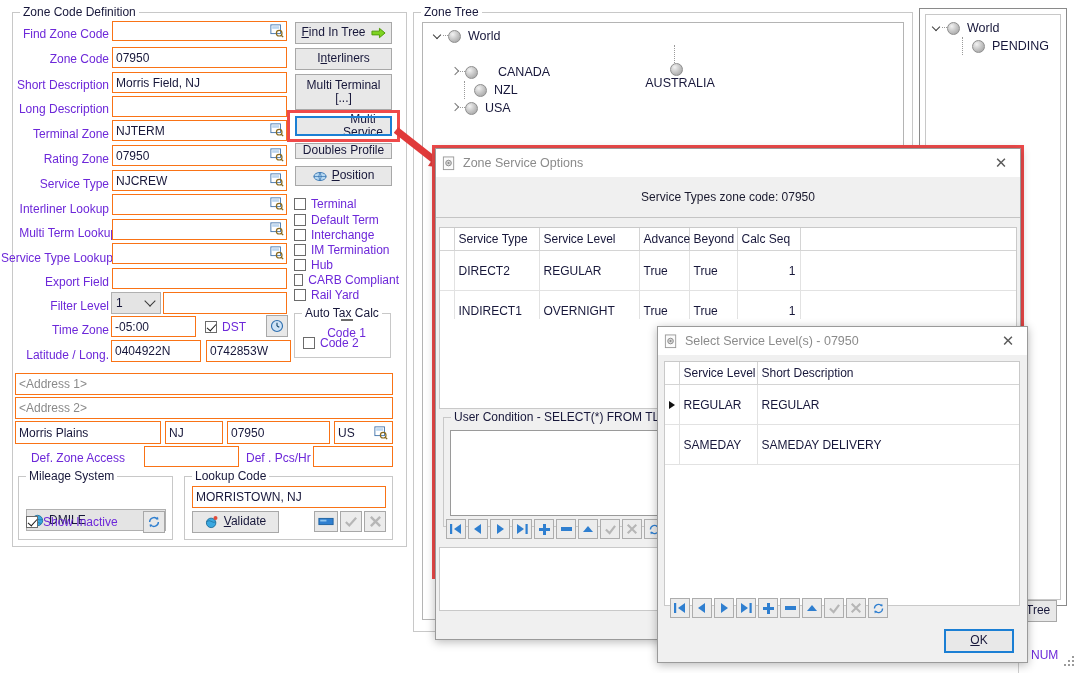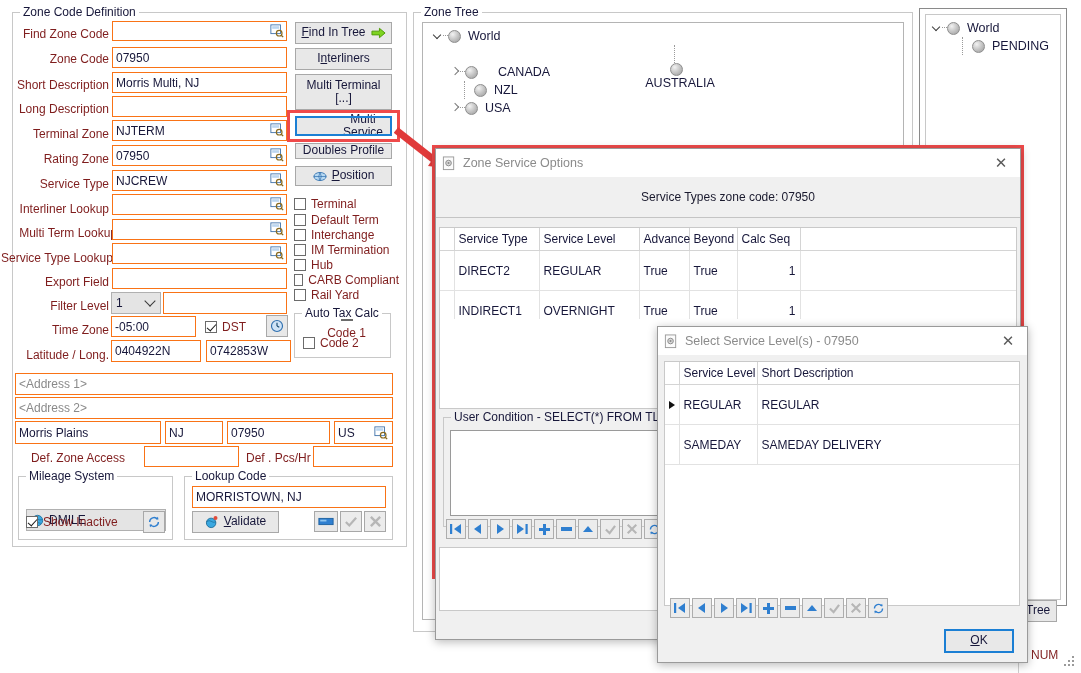--- a/index.html
+++ b/index.html
@@ -7,21 +7,21 @@
     width:1081px;height:673px;position:relative;overflow:hidden;
     background:#ffffff;
     font-family:"Liberation Sans",sans-serif;
     font-size:12px;color:#1a1a2e;
     -webkit-font-smoothing:antialiased;
   }
   .abs{position:absolute;box-sizing:border-box;}
 
   
   .gbox{border:1px solid #b4b4b4;background:#fff;}
-  .lbl{font-size:12px;color:#7f1d1d;white-space:nowrap;}
+  .lbl{font-size:12px;color:#6d28d9;white-space:nowrap;}
   .rlbl{text-align:right;}
   .tfield{
     border:1px solid #f97316;background:#fff;
     font-family:"Liberation Sans",sans-serif;font-size:12px;color:#17173a;
     padding:1px 3px;box-sizing:border-box;line-height:1;
     display:flex;align-items:center;
   }
   .tfield.ph{color:#8a8a8a;}
   .btn{
     border:1px solid #a8a8a8;background:#e8e8e8;
@@ -124,21 +124,21 @@
     <rect x="1" y="1" width="11" height="10" fill="#fff" stroke="#3c6fa8" stroke-width="1"></rect>
     <rect x="2.5" y="2.5" width="8" height="3" fill="#bcd6ef"></rect>
     <circle cx="10.5" cy="10.5" r="3.2" fill="none" stroke="#8a6a1e" stroke-width="1.4"></circle>
     <line x1="12.6" y1="12.6" x2="15" y2="15" stroke="#8a6a1e" stroke-width="1.6"></line>
   </svg>
 
 <div class="abs lbl rlbl" style="left:8px;top:52px;width:101px;">Zone Code</div>
 <div class="abs tfield" style="left:112px;top:47px;width:175px;height:21px;">07950</div>
 
 <div class="abs lbl rlbl" style="left:4px;top:78px;width:105px;">Short Description</div>
-<div class="abs tfield" style="left:112px;top:72px;width:175px;height:21px;">Morris Multi, NJ</div>
+<div class="abs tfield" style="left:112px;top:72px;width:175px;height:21px;">Morris Field, NJ</div>
 
 <div class="abs lbl rlbl" style="left:4px;top:102px;width:105px;">Long Description</div>
 <div class="abs tfield" style="left:112px;top:96px;width:175px;height:21px;"></div>
 
 <div class="abs lbl rlbl" style="left:8px;top:127px;width:101px;">Terminal Zone</div>
 <div class="abs tfield" style="left:112px;top:120px;width:175px;height:21px;">NJTERM</div>
 <svg class="abs" style="left:270px;top:123px;" width="14" height="14" viewBox="0 0 16 16">
     <rect x="1" y="1" width="11" height="10" fill="#fff" stroke="#3c6fa8" stroke-width="1"></rect>
     <rect x="2.5" y="2.5" width="8" height="3" fill="#bcd6ef"></rect>
     <circle cx="10.5" cy="10.5" r="3.2" fill="none" stroke="#8a6a1e" stroke-width="1.4"></circle>

